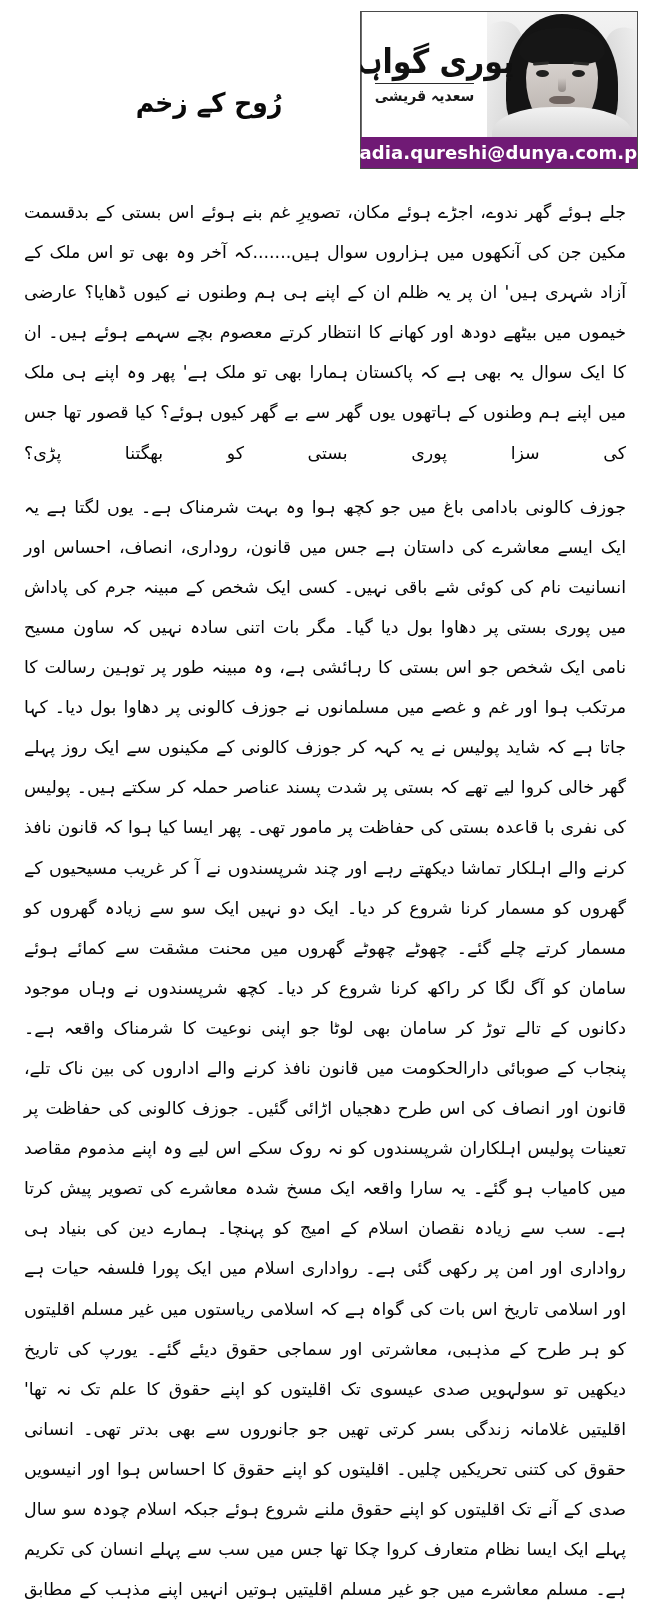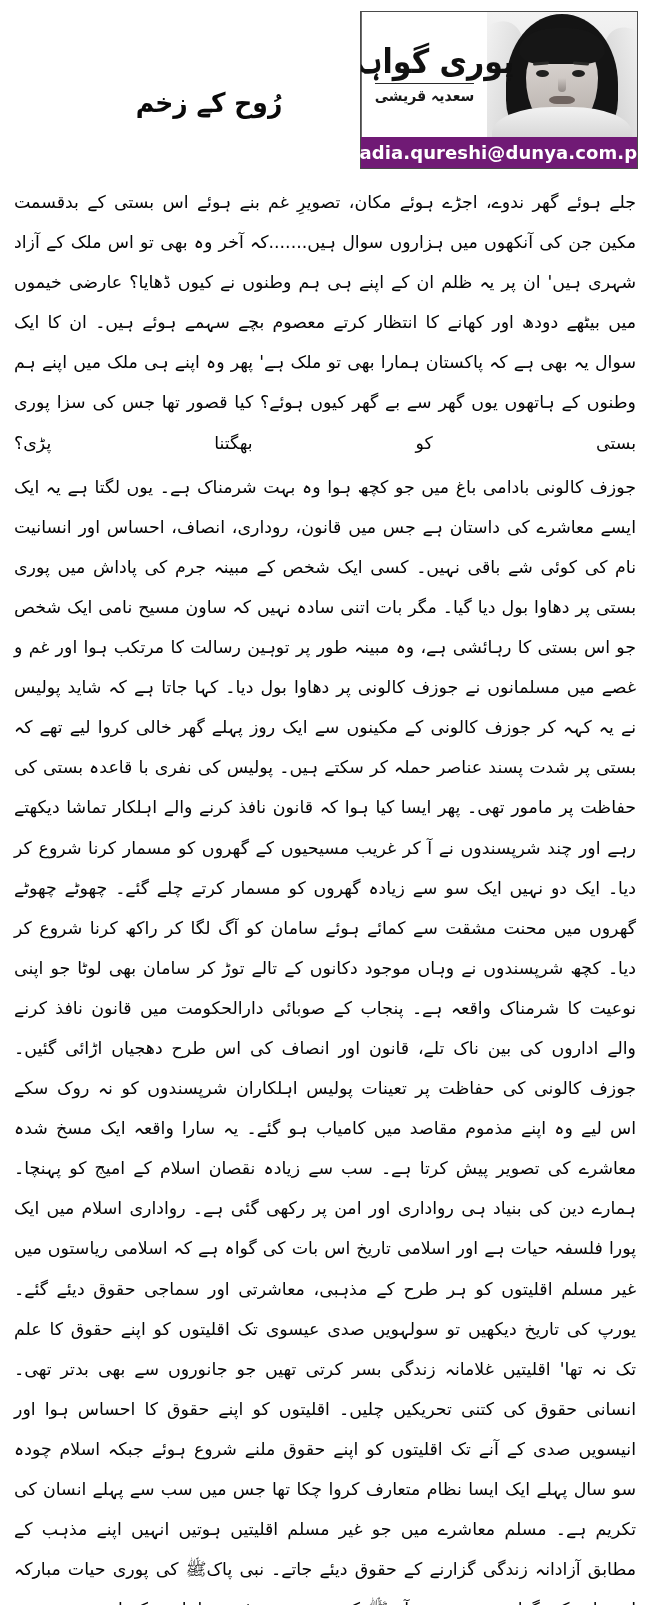--- a/index.html
+++ b/index.html
@@ -247,21 +247,21 @@
     text-align: justify;
     text-align-last: justify;
     font-family: "DejaVu Sans", "Liberation Sans", sans-serif;
     font-size: 17.4px;
     line-height: 40.1px;
     color: #050505;
     letter-spacing: -0.1px;
     word-spacing: 0.4px;
   }
   .article-body p {
-    margin: 4px;
+    margin: 14px;
     text-align: justify;
     text-align-last: justify;
   }
   .article-body p:last-child {
     text-align-last: center;
   }
 </style>
 </head>
 <body>
 

